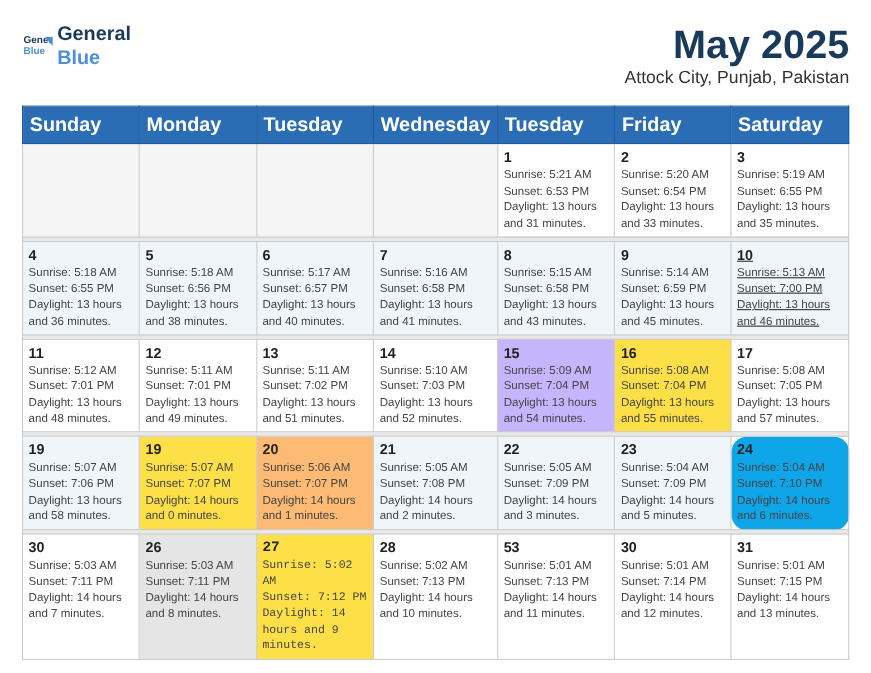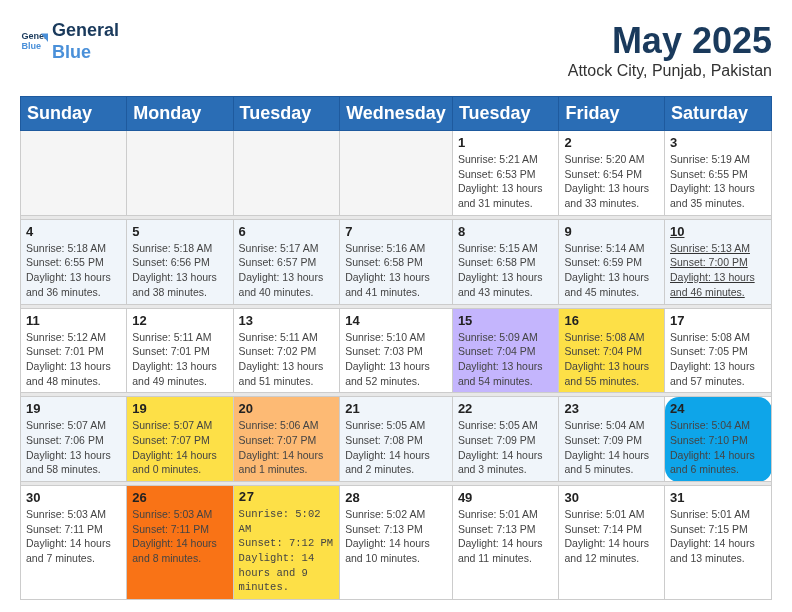--- a/index.html
+++ b/index.html
@@ -242,34 +242,34 @@
           </td>
         </tr>
         <tr>
           <td colspan="7" style="height: 4px; background: rgb(232, 232, 232); padding: 0px; border: 1px solid rgb(204, 204, 204);"></td>
         </tr>
         <tr>
           <td style="background: rgb(255, 255, 255);">
             <div class="day-number">30</div>
             <div class="day-info">Sunrise: 5:03 AM<br>Sunset: 7:11 PM<br>Daylight: 14 hours and 7 minutes.</div>
           </td>
-          <td style="background: #f97316;">
+          <td style="background: #e5e5e5;">
             <div class="day-number">26</div>
             <div class="day-info">Sunrise: 5:03 AM<br>Sunset: 7:11 PM<br>Daylight: 14 hours and 8 minutes.</div>
           </td>
           <td style="background: #fde047; font-family: Liberation Mono, monospace;">
             <div class="day-number">27</div>
             <div class="day-info">Sunrise: 5:02 AM<br>Sunset: 7:12 PM<br>Daylight: 14 hours and 9 minutes.</div>
           </td>
           <td style="background: rgb(255, 255, 255);">
             <div class="day-number">28</div>
             <div class="day-info">Sunrise: 5:02 AM<br>Sunset: 7:13 PM<br>Daylight: 14 hours and 10 minutes.</div>
           </td>
           <td style="background: rgb(255, 255, 255);">
-            <div class="day-number">49</div>
+            <div class="day-number">53</div>
             <div class="day-info">Sunrise: 5:01 AM<br>Sunset: 7:13 PM<br>Daylight: 14 hours and 11 minutes.</div>
           </td>
           <td style="background: rgb(255, 255, 255);">
             <div class="day-number">30</div>
             <div class="day-info">Sunrise: 5:01 AM<br>Sunset: 7:14 PM<br>Daylight: 14 hours and 12 minutes.</div>
           </td>
           <td style="background: rgb(255, 255, 255);">
             <div class="day-number">31</div>
             <div class="day-info">Sunrise: 5:01 AM<br>Sunset: 7:15 PM<br>Daylight: 14 hours and 13 minutes.</div>
           </td>

